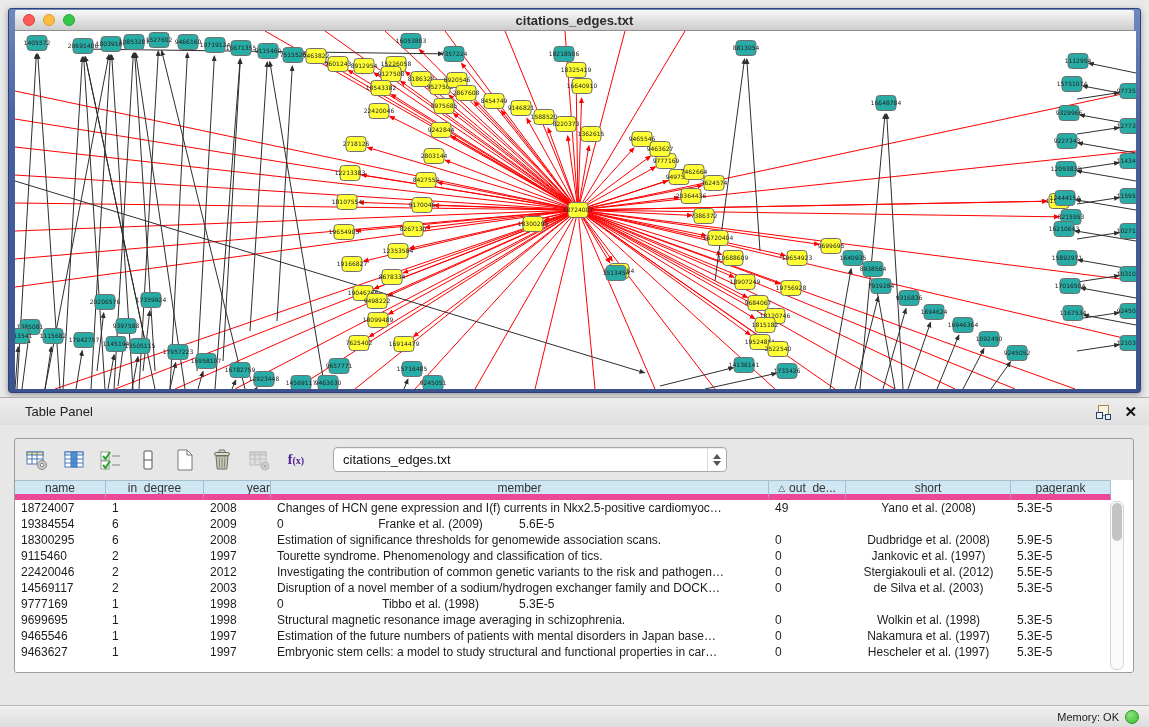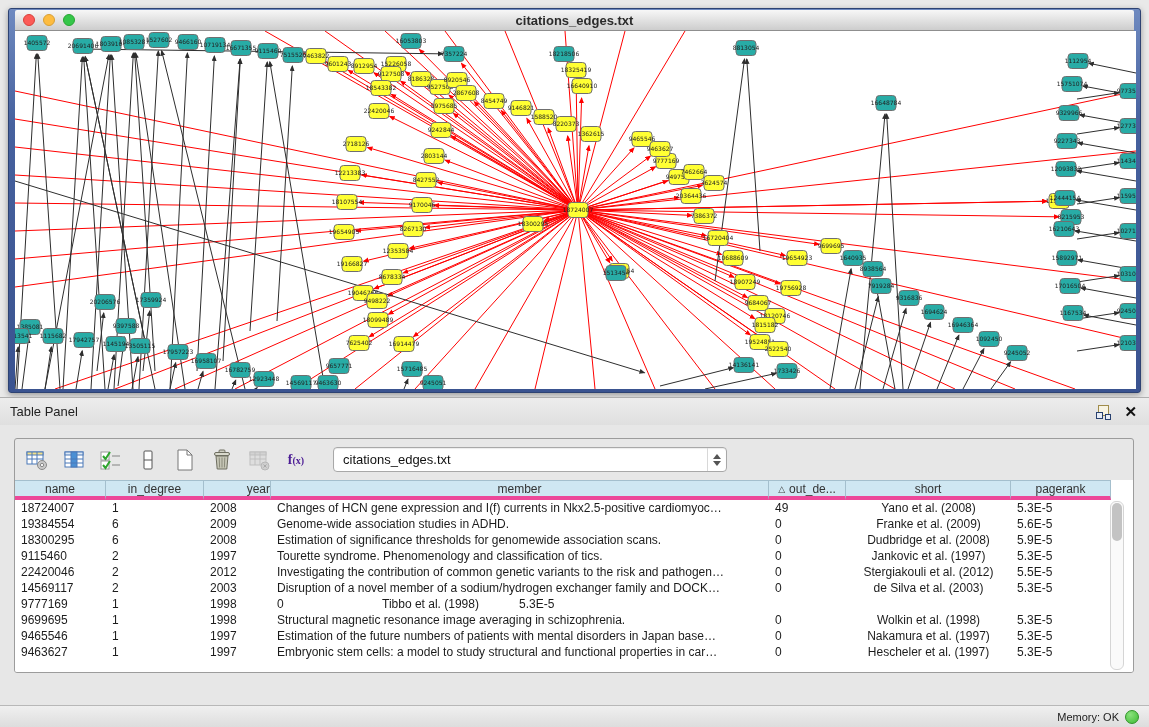--- a/index.html
+++ b/index.html
@@ -20,21 +20,21 @@
   .light.yellow{background:#fdbc40;border:1px solid #d89f34;}
   .light.green{background:#35c649;border:1px solid #28a532;}
   .title-text{flex:1;text-align:center;font-size:13px;font-weight:600;color:#2b2b2b;}
   .canvas-wrap{width:1121px;height:358px;background:#ffffff;overflow:hidden;}
   #graph-svg{display:block;}
 
   
   .table-panel{position:absolute;left:0;top:397px;width:1149px;bottom:0;
     background:#e7e7e7;border-top:1px solid #aeaeae;}
   .panel-header{height:27px;display:flex;align-items:center;
-    background:linear-gradient(#ededed,#dfdfdf);}
+    background:linear-gradient(#ededed,#dfdfdf);padding-left:15px;}
   .panel-title{margin-left:10px;font-size:13px;color:#222;}
   .panel-header-icons{margin-left:auto;margin-right:12px;display:flex;align-items:center;gap:14px;}
   .float-icon{position:relative;width:14px;height:14px;}
   .float-icon .sq1{position:absolute;left:2px;top:0;width:9px;height:9px;border:1px solid #a08c4a;background:#f7f3e2;}
   .float-icon .sq2{position:absolute;left:0;top:7px;width:5px;height:5px;border:1px solid #27406e;background:#e8edf6;}
   .float-icon .sq3{position:absolute;left:9px;top:9px;width:4px;height:4px;border:1px solid #27406e;background:#e8edf6;}
   .close-x{font-size:15px;font-weight:bold;color:#111;line-height:14px;cursor:default;}
 
   .content-box{position:absolute;left:14px;top:40px;width:1120px;height:235px;
     border:1px solid #9c9c9c;border-radius:3px;background:#e7e7e7;box-sizing:border-box;overflow:hidden;}
@@ -45,21 +45,21 @@
   .fx-label .small{font-size:10px;}
   .combo{margin-left:14px;width:392px;height:23px;background:#fff;border:1px solid #a8a8a8;
     border-radius:4px;display:flex;align-items:center;box-shadow:inset 0 1px 1px rgba(0,0,0,.08);}
   .combo-text{flex:1;padding-left:9px;font-size:13px;color:#111;white-space:nowrap;overflow:hidden;}
   .combo-arrows{width:18px;height:100%;display:flex;flex-direction:column;align-items:center;justify-content:center;gap:2px;border-left:1px solid #d8d8d8;}
   .tri-up{width:0;height:0;border-left:4px solid transparent;border-right:4px solid transparent;border-bottom:5px solid #555;}
   .tri-down{width:0;height:0;border-left:4px solid transparent;border-right:4px solid transparent;border-top:5px solid #555;}
 
   .table-area{position:absolute;left:0;top:41px;right:0;bottom:0;background:#fff;}
   .thead{display:flex;height:20px;}
-  .th{box-sizing:border-box;background:#cfe7f2;border-right:1px solid #a4bfcd;border-top:1px solid #a4bfcd;border-bottom:4px solid #ec4899;
+  .th{box-sizing:border-box;background:#cfe7f2;border-right:1px solid #a4bfcd;border-top:1px solid #a4bfcd;border-bottom:6px solid #ec4899;
       font-size:12px;color:#333;display:flex;align-items:center;justify-content:center;white-space:nowrap;overflow:hidden;}
   .sort-glyph{font-size:9px;margin-right:4px;color:#444;}
   .tbody .tr{display:flex;height:16px;}
   .td{box-sizing:border-box;font-size:12px;color:#1c1c1c;padding:1px 0 0 6px;white-space:nowrap;overflow:hidden;}
   .td.center{text-align:center;padding-left:0;}
   .vscroll{position:absolute;right:9px;top:21px;width:12px;bottom:2px;background:#fafafa;border:1px solid #d5d5d5;border-radius:6px;}
   .vthumb{position:absolute;left:1px;right:1px;top:1px;height:38px;background:#c3c3c3;border-radius:6px;}
 
   .tabs-row{position:absolute;left:0;right:0;top:278px;display:flex;justify-content:center;}
   .seg{display:flex;border:1px solid #a6a6a6;border-radius:5px;overflow:hidden;background:#fdfdfd;box-shadow:0 1px 0 rgba(255,255,255,.7);}
@@ -882,21 +882,20 @@
               <div class="td" style="width: 67px;">2008</div>
               <div class="td" style="width: 498px;">Changes of HCN gene expression and I(f) currents in Nkx2.5-positive cardiomyoc…</div>
               <div class="td" style="width: 77px;">49</div>
               <div class="td center" style="width: 165px;">Yano et al. (2008)</div>
               <div class="td" style="width: 100px;">5.3E-5</div>
             </div>
             <div class="tr">
               <div class="td" style="width: 91px;">19384554</div>
               <div class="td" style="width: 98px;">6</div>
               <div class="td" style="width: 67px;">2009</div>
-              <div class="td" style="width: 498px;">Genome-wide association studies in ADHD.</div>
               <div class="td" style="width: 77px;">0</div>
               <div class="td center" style="width: 165px;">Franke et al. (2009)</div>
               <div class="td" style="width: 100px;">5.6E-5</div>
             </div>
             <div class="tr">
               <div class="td" style="width: 91px;">18300295</div>
               <div class="td" style="width: 98px;">6</div>
               <div class="td" style="width: 67px;">2008</div>
               <div class="td" style="width: 498px;">Estimation of significance thresholds for genomewide association scans.</div>
               <div class="td" style="width: 77px;">0</div>

